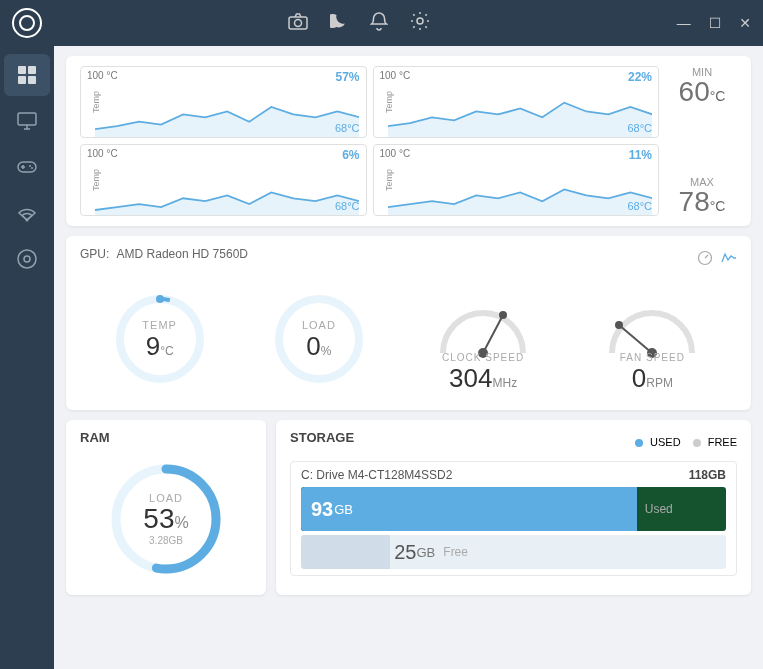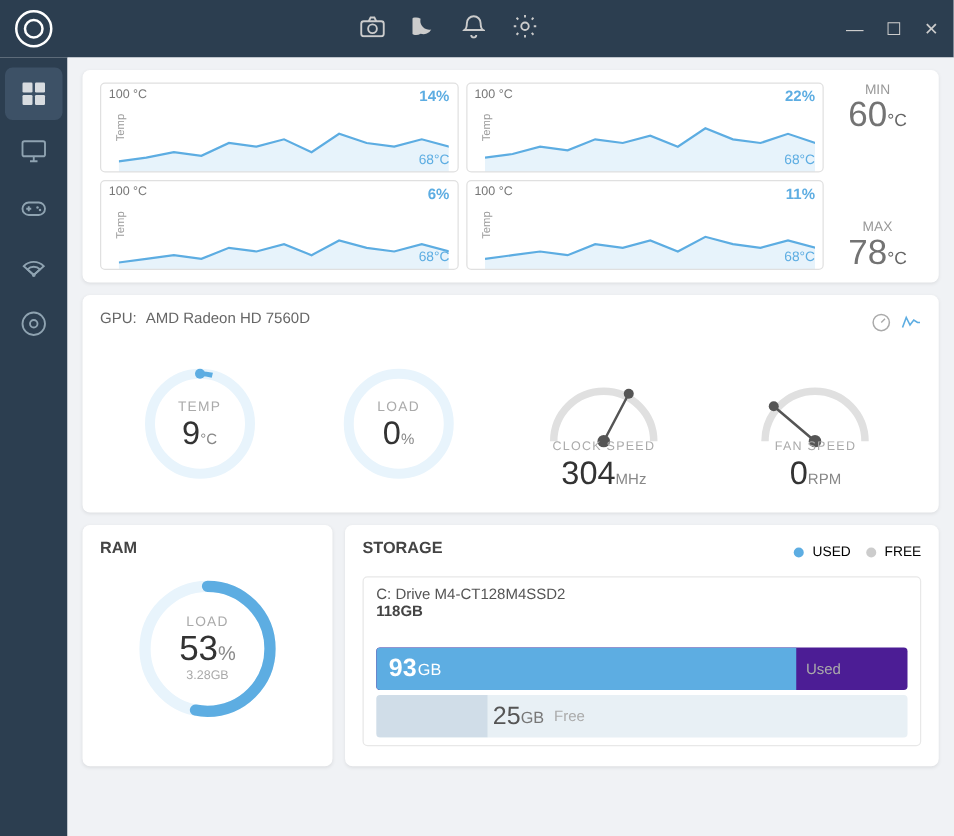--- a/index.html
+++ b/index.html
@@ -302,22 +302,21 @@
       border: 1px solid #e8e8e8;
       border-radius: 4px;
       padding: 6px 10px;
       margin-bottom: 6px;
     }
     .drive-name-row {
       display: flex;
       justify-content: space-between;
       font-size: 12px;
       color: #555;
-      margin-bottom: 22px;
-      flex-direction: column;
+      margin-bottom: 5px;
     }
     .drive-size {
       font-weight: 600;
       color: #444;
     }
     .storage-bar {
       height: 34px;
       border-radius: 3px;
       display: flex;
       align-items: center;
@@ -431,21 +430,21 @@
   </div>
 
   <div class="content">
 
     <div class="card">
       <div class="cpu-content">
         <div class="cpu-graphs">
 
           <div class="cpu-graph-box">
             <span class="cpu-graph-label">100 °C</span>
-            <span class="cpu-graph-percent">14%</span>
+            <span class="cpu-graph-percent">57%</span>
             <span style="position:absolute;left:4px;top:50%;transform:translateY(-50%) rotate(-90deg);font-size:9px;color:#999;">Temp</span>
             <svg class="graph-svg" viewBox="0 0 180 40" preserveAspectRatio="none">
               <polyline points="0,30 15,28 30,25 45,27 60,20 75,22 90,18 105,25 120,15 135,20 150,22 165,18 180,22" fill="none" stroke="#5dade2" stroke-width="1.2"></polyline>
               <polyline points="0,30 15,28 30,25 45,27 60,20 75,22 90,18 105,25 120,15 135,20 150,22 165,18 180,22 180,40 0,40" fill="rgba(93,173,226,0.15)" stroke="none"></polyline>
             </svg>
             <span class="cpu-graph-temp">68°C</span>
           </div>
 
           <div class="cpu-graph-box">
             <span class="cpu-graph-label">100 °C</span>
@@ -628,21 +627,21 @@
         </div>
 
         <div class="drive-row">
           <div class="drive-name-row">
             <span>C: Drive M4-CT128M4SSD2</span>
             <span class="drive-size">118GB</span>
           </div>
           <div class="storage-bars-container">
 
             <div class="bar-container">
-              <div style="flex:1;background:#4c1d95;border-radius:3px;overflow:hidden;height:34px;display:flex;align-items:center;">
+              <div style="flex:1;background:#14532d;border-radius:3px;overflow:hidden;height:44px;display:flex;align-items:center;">
                 <div class="storage-bar" style="background:#5dade2;width:79%;height:100%;min-width:60px;border-radius:3px 0 0 3px;">
                   <span class="storage-bar-value">93</span>
                   <span class="storage-bar-unit">GB</span>
                 </div>
                 <span class="storage-bar-label">Used</span>
               </div>
             </div>
 
             <div class="bar-container">
               <div style="flex:1;background:#e8f0f5;border-radius:3px;overflow:hidden;height:34px;display:flex;align-items:center;">

